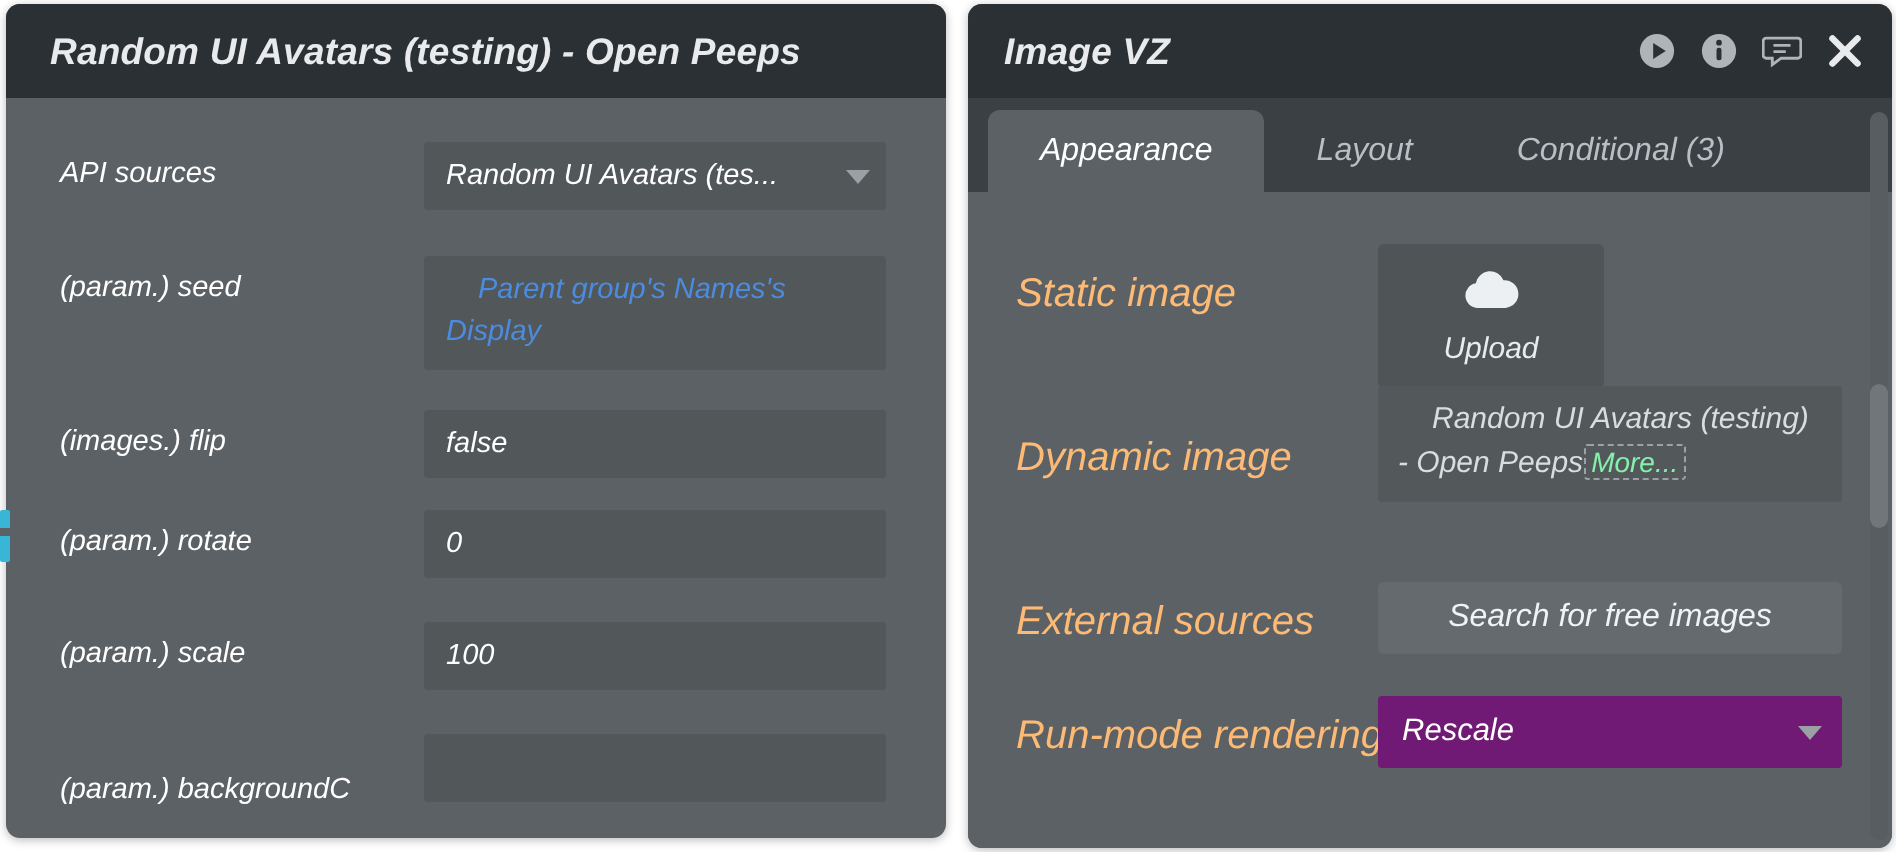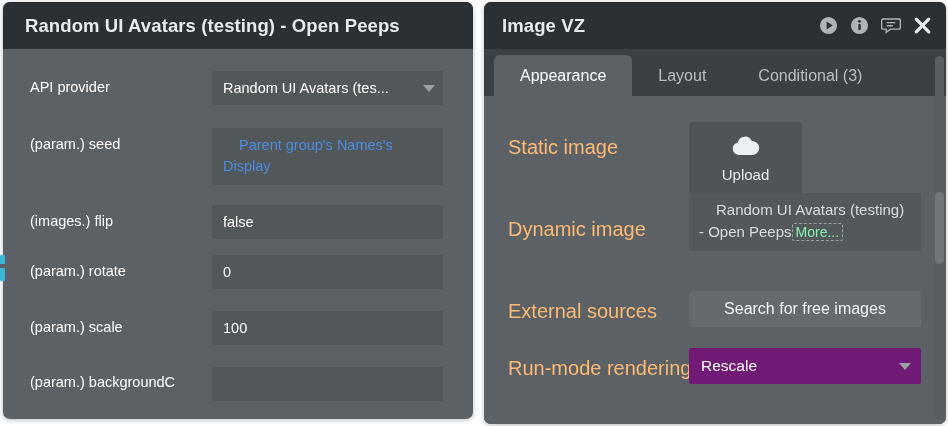--- a/index.html
+++ b/index.html
@@ -10,20 +10,21 @@
     height: 426px;
     overflow: hidden;
     font-family: "Liberation Sans", sans-serif;
   }
 
   #root {
     position: relative;
     width: 832px;
     height: 426px;
     background: #ffffff;
+    font-style: italic;
   }
 
   
   .panel {
     position: absolute;
     background: #5c6165;
     border-radius: 7px;
     overflow: hidden;
     box-shadow: 0 1px 5px rgba(0,0,0,0.28);
   }
@@ -308,21 +309,21 @@
 
   <div class="panel" id="left-panel">
 
     <div class="panel-header">
       <div class="panel-title">Random UI Avatars (testing) - Open Peeps</div>
     </div>
 
     <div id="left-body">
 
       <div class="lrow" style="top:22px;">
-        <div class="llabel" style="top:8px;">API provider</div>
+        <div class="llabel" style="top:8px;">API sources</div>
         <div class="lfield dd" style="top:0px;">
           <span class="ddtext">Random UI Avatars (tes...</span>
           <span class="caret"></span>
         </div>
       </div>
 
       <div class="lrow" style="top:79px;">
         <div class="llabel" style="top:8px;">(param.) seed</div>
         <div class="lfield dyn" style="top:0px;">
           <span class="dyn-indent">Parent group's Names's Display</span>
@@ -344,21 +345,21 @@
       </div>
 
       <div class="lrow" style="top:262px;">
         <div class="llabel" style="top:8px;">(param.) scale</div>
         <div class="lfield txt" style="top:0px;">
           <span>100</span>
         </div>
       </div>
 
       <div class="lrow" style="top:318px;">
-        <div class="llabel" style="top:7px;">(param.) backgroundC</div>
+        <div class="llabel" style="top:20px;">(param.) backgroundC</div>
         <div class="lfield txt" style="top:0px;">
           <span></span>
         </div>
       </div>
 
     </div>
   </div>
 
   <div id="cyan-stub"></div>
 

